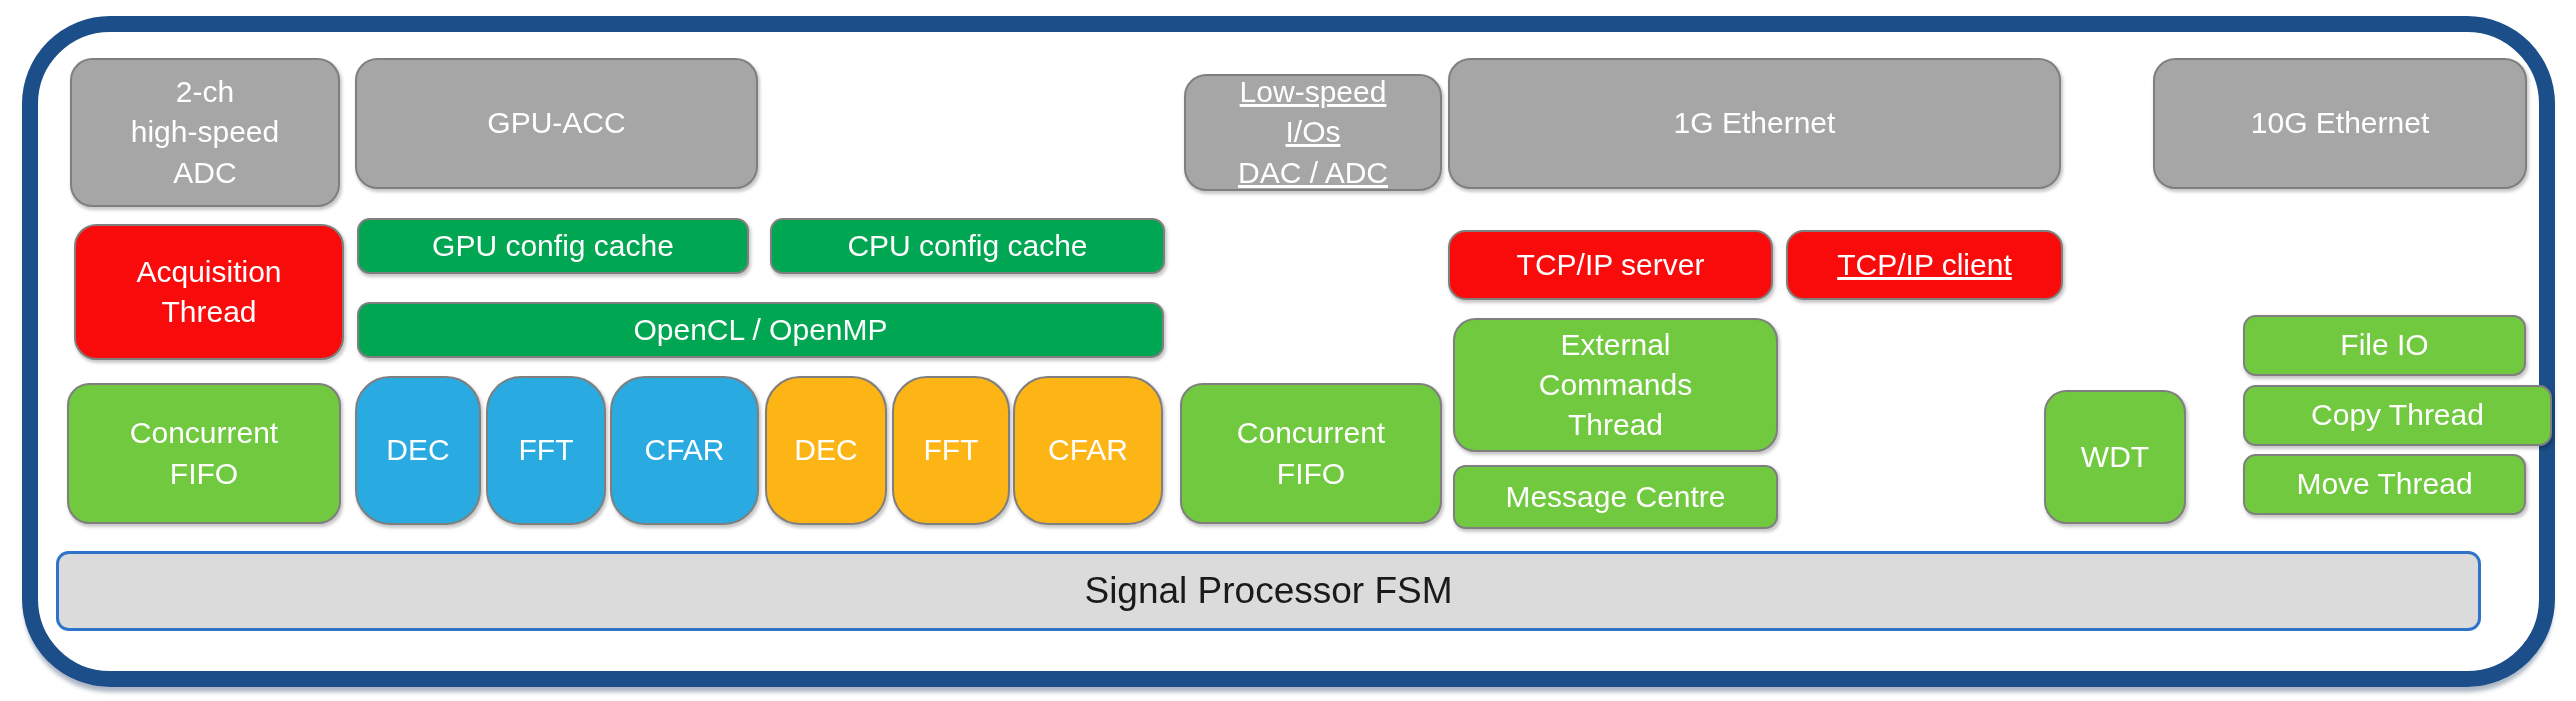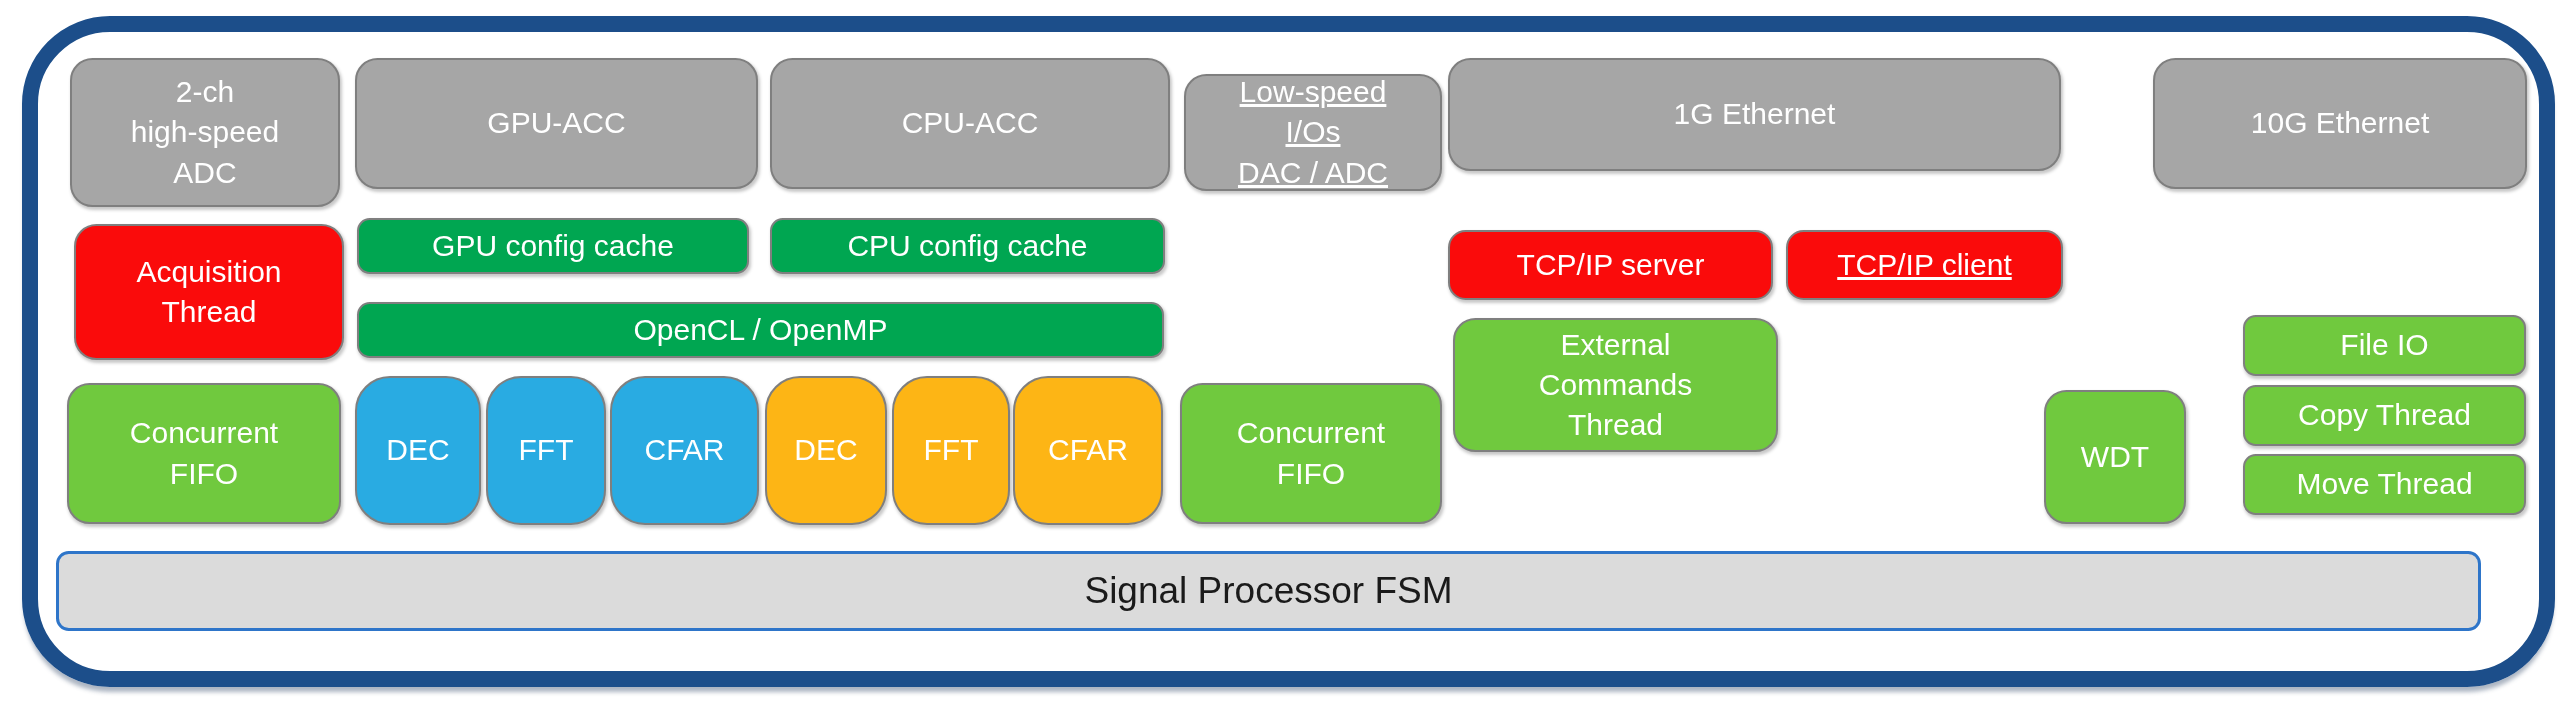--- a/index.html
+++ b/index.html
@@ -55,40 +55,40 @@
 <body>
 
 <div id="canvas">
 
   <div id="outer-frame"></div>
 
   <div class="block gray" style="left:70px;top:58px;width:270px;height:149px;">2-ch
 high-speed
 ADC</div>
   <div class="block gray" style="left:355px;top:58px;width:403px;height:131px;">GPU-ACC</div>
-  <div class="block gray" style="left:770px;top:58px;width:400px;height:131px;">CPU-ACC</div>
   <div class="block gray" style="left:1184px;top:74px;width:258px;height:117px;text-decoration:underline;">Low-speed
 I/Os
 DAC / ADC</div>
-  <div class="block gray" style="left:1448px;top:58px;width:613px;height:113px;">1G Ethernet</div>
+  <div class="block gray" style="left:1448px;top:58px;width:613px;height:131px;">1G Ethernet</div>
   <div class="block gray" style="left:2153px;top:58px;width:374px;height:131px;">10G Ethernet</div>
 
   <div class="block red" style="left:74px;top:224px;width:270px;height:136px;">Acquisition
 Thread</div>
   <div class="block green r-sm" style="left:357px;top:218px;width:392px;height:56px;">GPU config cache</div>
   <div class="block green r-sm" style="left:770px;top:218px;width:395px;height:56px;">CPU config cache</div>
   <div class="block green r-sm" style="left:357px;top:302px;width:807px;height:56px;">OpenCL / OpenMP</div>
   <div class="block red r-md" style="left:1448px;top:230px;width:325px;height:70px;">TCP/IP server</div>
   <div class="block red r-md" style="left:1786px;top:230px;width:277px;height:70px;text-decoration:underline;">TCP/IP client</div>
   <div class="block lgreen" style="left:1453px;top:318px;width:325px;height:134px;">External
 Commands
 Thread</div>
+  <div class="block lgreen r-sm" style="left:1453px;top:465px;width:325px;height:64px;">Message Centre</div>
   <div class="block lgreen" style="left:2001px;top:390px;width:142px;height:134px;margin-left:43px;">WDT</div>
   <div class="block lgreen r-sm" style="left:2243px;top:315px;width:283px;height:61px;">File IO</div>
-  <div class="block lgreen r-sm" style="left:2243px;top:385px;width:283px;height:61px;">Copy Thread</div>
+  <div class="block lgreen r-sm" style="left:2243px;top:385px;width:309px;height:61px;">Copy Thread</div>
   <div class="block lgreen r-sm" style="left:2243px;top:454px;width:283px;height:61px;">Move Thread</div>
 
   <div class="block lgreen" style="left:67px;top:383px;width:274px;height:141px;">Concurrent
 FIFO</div>
   <div class="block blue" style="left:355px;top:376px;width:126px;height:149px;">DEC</div>
   <div class="block blue" style="left:486px;top:376px;width:120px;height:149px;">FFT</div>
   <div class="block blue" style="left:610px;top:376px;width:149px;height:149px;">CFAR</div>
   <div class="block orange" style="left:765px;top:376px;width:122px;height:149px;">DEC</div>
   <div class="block orange" style="left:892px;top:376px;width:118px;height:149px;">FFT</div>
   <div class="block orange" style="left:1013px;top:376px;width:150px;height:149px;">CFAR</div>

